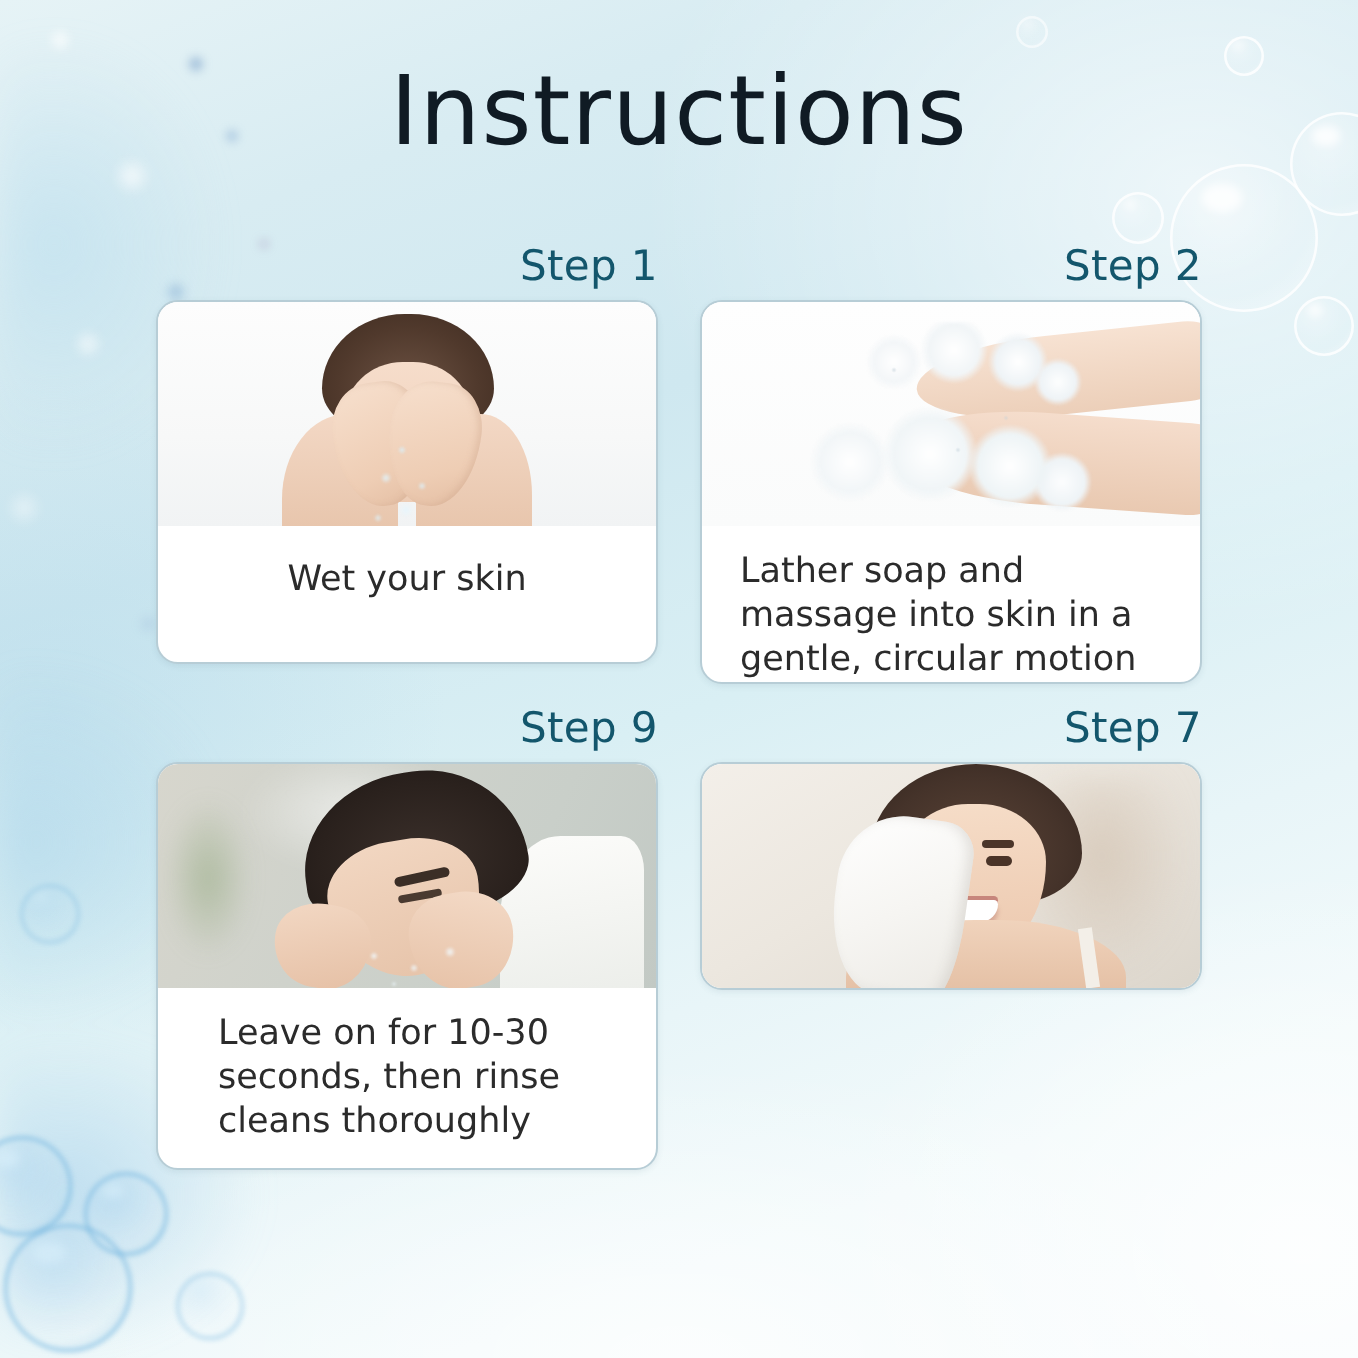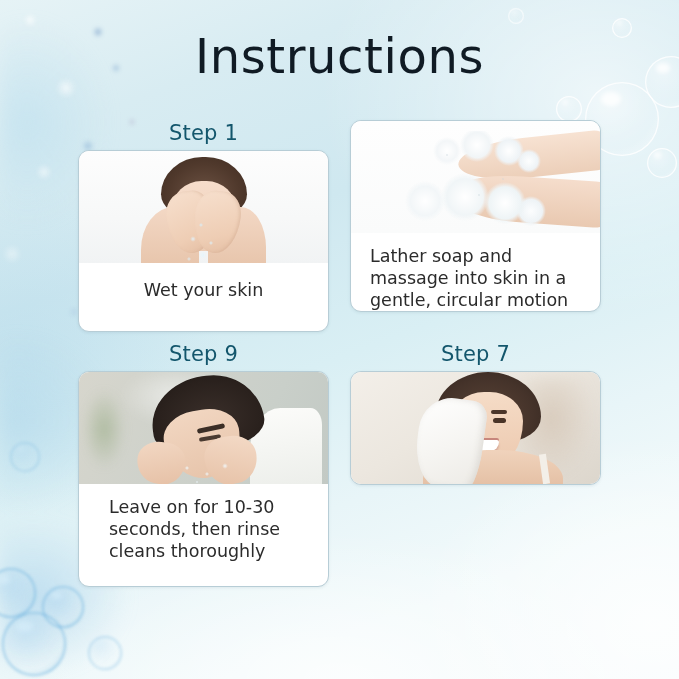--- a/index.html
+++ b/index.html
@@ -128,21 +128,21 @@
     position: absolute;
     left: 78px;
     top: 118px;
     width: 523px;
   }
   .row { display: flex; gap: 21px; }
   .row.row-2 { margin-top: 7px; }
   .col { width: 251px; }
 
   .step-label {
-    text-align: center;
+    text-align: right;
     font-size: 21px;
     font-weight: 400;
     color: #13566c;
     letter-spacing: 0.2px;
     line-height: 30px;
     font-family: "DejaVu Sans", "Liberation Sans", sans-serif;
   }
 
   .card {
     margin-top: 2px;
@@ -157,21 +157,21 @@
 
   .card-caption {
     font-size: 17.5px;
     line-height: 22px;
     color: #2b2b2b;
     font-family: "DejaVu Sans", "Liberation Sans", sans-serif;
     white-space: pre-line;
   }
   .cap-center { text-align: center; padding: 16px 10px 30px 10px; }
   .cap-left   { text-align: left;  padding: 12px 10px 0 19px; }
-  .cap-left-3 { text-align: left;  padding: 12px 8px 24px 30px; }
+  .cap-left-3 { text-align: left;  padding: 12px 8px 12px 30px; }
   .cap-left-4 { text-align: left;  padding: 12px 8px 12px 22px; }
 
   
   .photo { position: absolute; inset: 0; }
 
   
   .p1 { background: linear-gradient(180deg,#fdfdfd 0%,#f7f8f8 60%,#f1f3f4 100%); }
   .p1 .hair {
     position:absolute; left:50%; top:6px; width:86px; height:60px;
     transform:translateX(-50%);
@@ -411,20 +411,21 @@
               <div class="handL"></div>
               <div class="handR"></div>
               <div class="water"></div>
             </div>
           </div>
           <div class="card-caption cap-center">Wet your skin</div>
         </div>
       </div>
 
       <div class="col">
+        <div class="step-label">Step 2</div>
         <div class="card">
           <div class="card-photo">
             <div class="photo p2">
               <div class="armTop"></div>
               <div class="armBot"></div>
               <div class="foamBot"></div>
               <div class="foamTop"></div>
               <div class="foamSpecks"></div>
             </div>
           </div>

